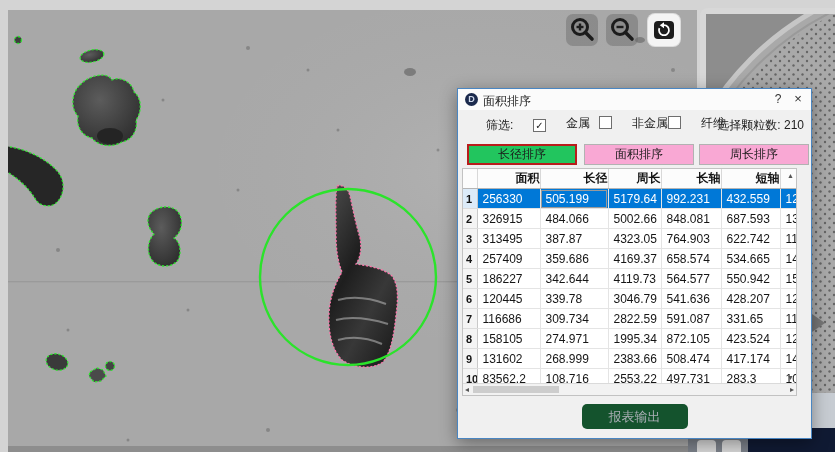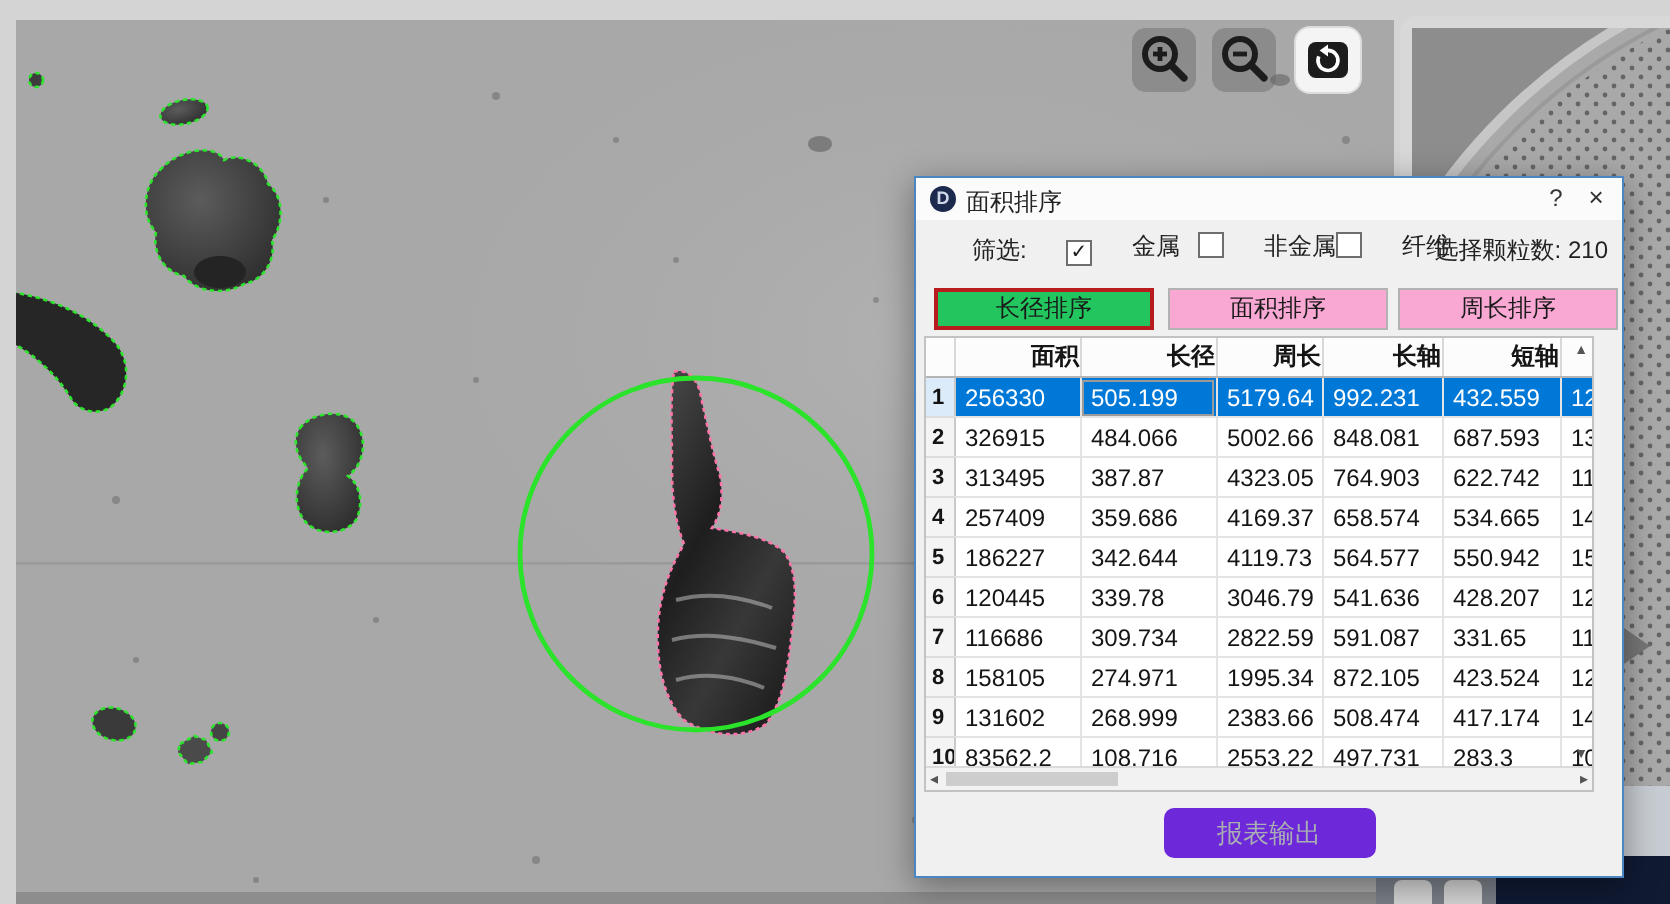--- a/index.html
+++ b/index.html
@@ -56,21 +56,21 @@
   tr.sel td.num{background:#dcebf9;color:#111;}
   tr.sel td.focus{outline:1px solid #9a9a9a;outline-offset:-2px;}
   .varrow{position:absolute;right:2px;font-size:7px;color:#555;z-index:2;}
   .varrow.up{top:3px}.varrow.down{bottom:14px}
   .hscroll{position:absolute;left:0;bottom:0;width:100%;height:11px;background:#f2f2f2;border-top:1px solid #dadada;z-index:2;}
   .hthumb{position:absolute;left:10px;top:2px;width:86px;height:7px;background:#cdcdcd;cursor:pointer;}
   .harrow{position:absolute;top:0;font-size:8px;color:#555;line-height:11px;cursor:pointer;}
   .harrow.left{left:2px}.harrow.right{right:2px}
 
   .fbtns{position:absolute;left:0;top:315px;width:100%;display:flex;justify-content:center;gap:11px;}
-  .fbtn{width:106px;height:25px;border:none;border-radius:5px;background:#6d28d9;color:#a9aeb4;font-size:13px;font-family:inherit;cursor:pointer;}
+  .fbtn{width:106px;height:25px;border:none;border-radius:5px;background:#14532d;color:#a9aeb4;font-size:13px;font-family:inherit;cursor:pointer;}
 </style>
 </head>
 <body>
 
 <div class="stage">
 
   <div class="mainview">
     <svg width="689" height="442" viewBox="0 0 689 442">
       <defs>
         <radialGradient id="gLight" cx="50%" cy="50%" r="60%">

